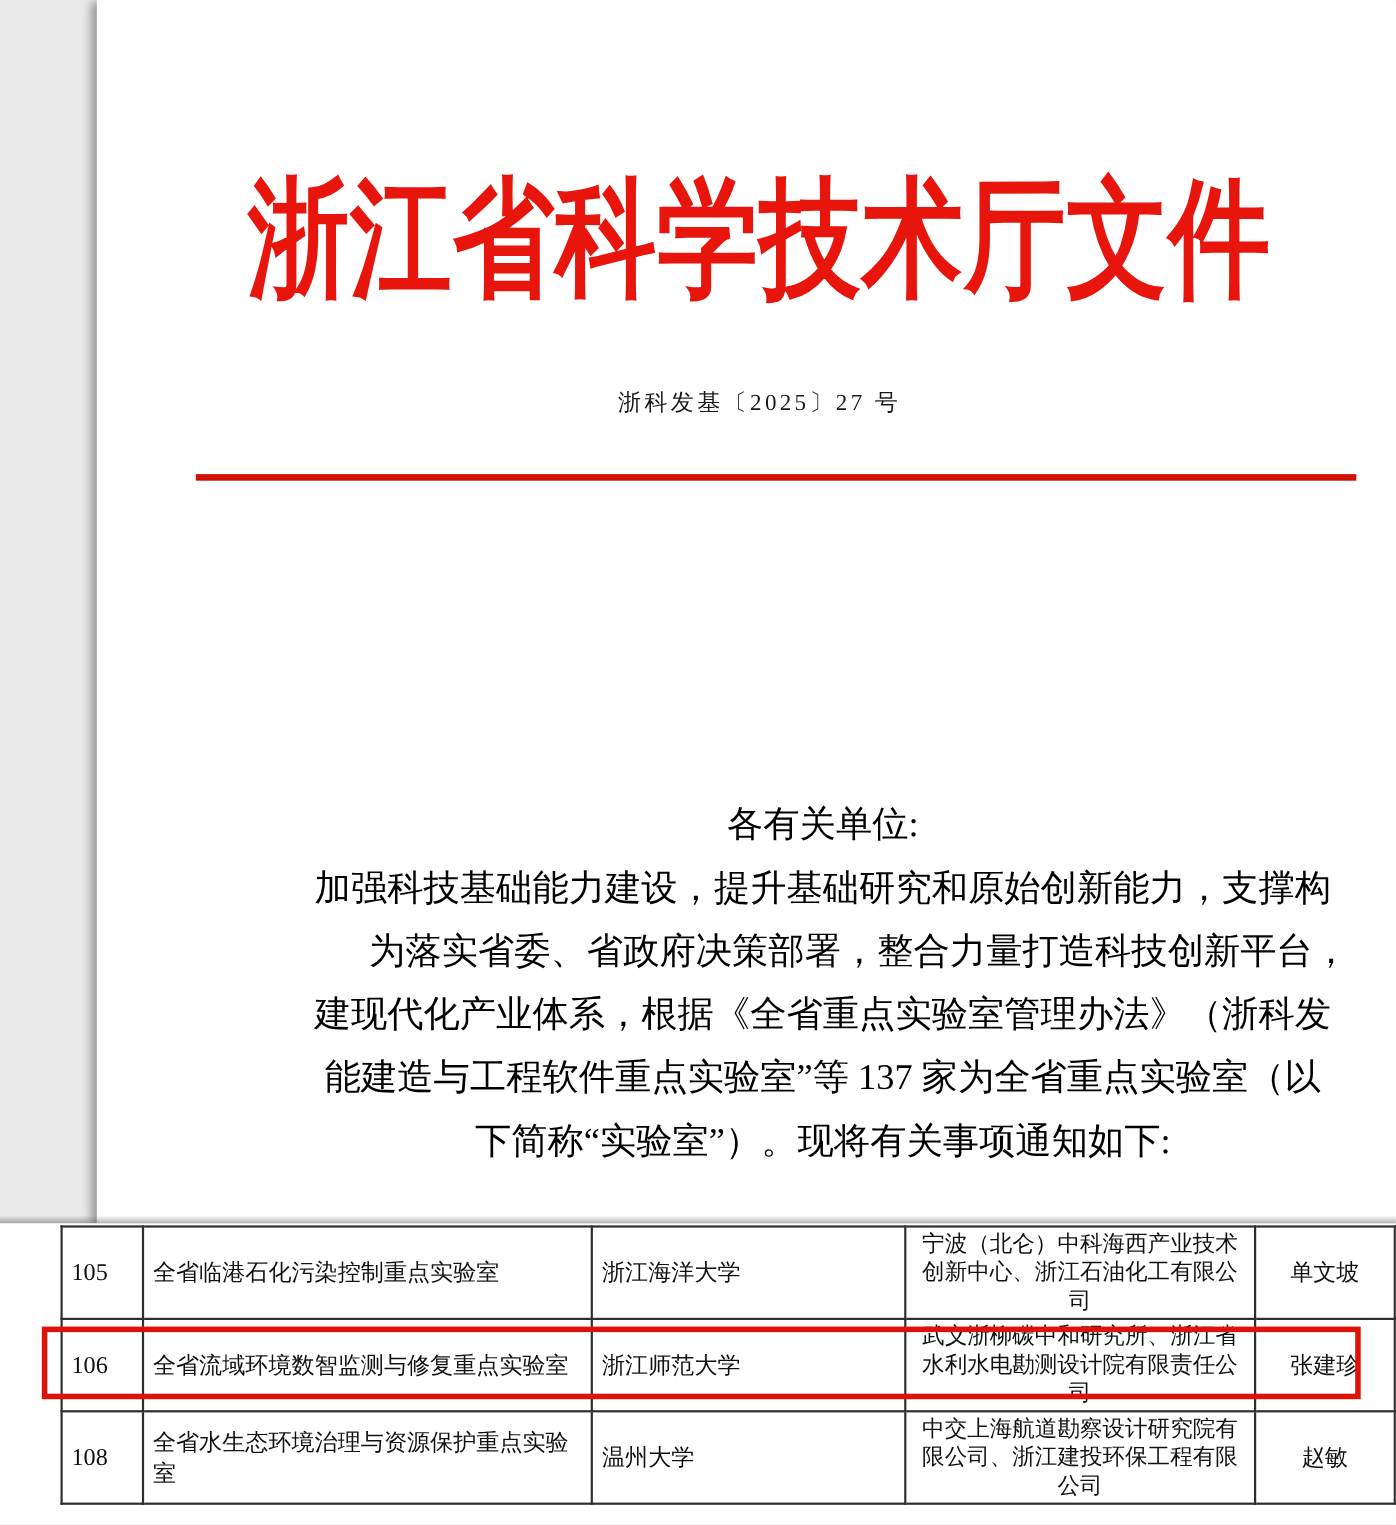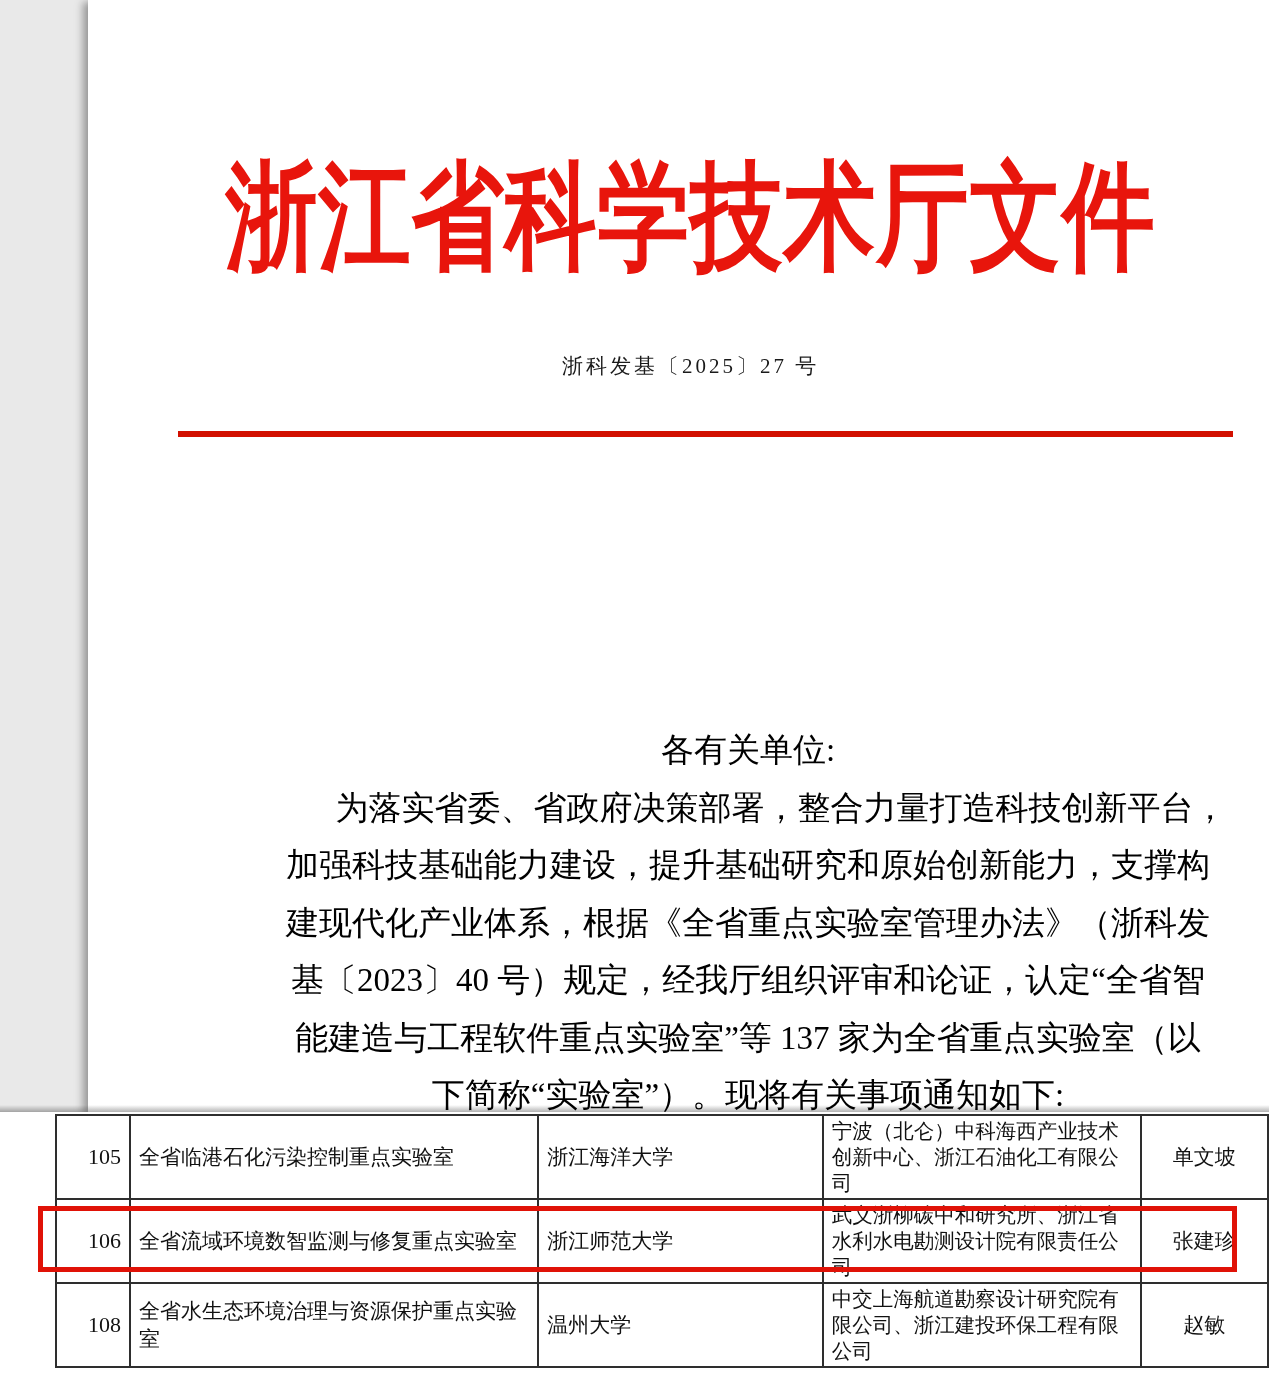--- a/index.html
+++ b/index.html
@@ -73,24 +73,24 @@
     position:absolute;left:55px;top:2px;
     border-collapse:collapse;table-layout:fixed;
     font-size:21px;
   }
   table.results td{
     border:2px solid var(--border_dark);
     padding:2px 8px;
     vertical-align:middle;
     overflow:hidden;
   }
-  td.c-no{width:57px;text-align:right;font-size:22px;padding:0;}
+  td.c-no{width:57px;text-align:left;font-size:22px;padding:0;}
   td.c-lab{width:406px;padding-left:26px;}
   td.c-inst{width:277px;padding-left:20px;}
-  td.c-part{width:311px;padding:2px 10px;line-height:26px;font-size:20.5px;}
+  td.c-part{width:311px;padding:2px 10px;line-height:26px;font-size:20.5px;text-align:center;}
   td.c-dir{width:113px;text-align:center;border-radius:22px;}
   tr.r1{height:54px;}
   tr.r2{height:48px;}
   tr.r3{height:52px;}
   tr.r4{height:48px;}
   .highlight-box{
     position:absolute;left:38px;top:1206px;width:1189px;height:56px;
     border:5px solid var(--highlight_red);
     pointer-events:none;z-index:5;
     background:transparent;
@@ -103,24 +103,23 @@
 </style>
 </head>
 <body>
 
 <div class="doc-page">
   <div class="agency-title">浙江省科学技术厅文件</div>
   <div class="doc-number">浙科发基〔2025〕27 号</div>
   <div class="red-line"></div>
   <div class="body-block">
     <div class="line">各有关单位:</div>
+    <div class="line">加强科技基础能力建设，提升基础研究和原始创新能力，支撑构</div>
     <div class="line indent">为落实省委、省政府决策部署，整合力量打造科技创新平台，</div>
-    <div class="line">加强科技基础能力建设，提升基础研究和原始创新能力，支撑构</div>
     <div class="line">建现代化产业体系，根据《全省重点实验室管理办法》（浙科发</div>
-    <div class="line">基〔2023〕40 号）规定，经我厅组织评审和论证，认定“全省智</div>
     <div class="line">能建造与工程软件重点实验室”等 137 家为全省重点实验室（以</div>
     <div class="line">下简称“实验室”）。现将有关事项通知如下:</div>
   </div>
 </div>
 
 <div class="table-section">
   <table class="results">
     <tbody>
       <tr class="r1">
         <td class="c-no">105</td>

